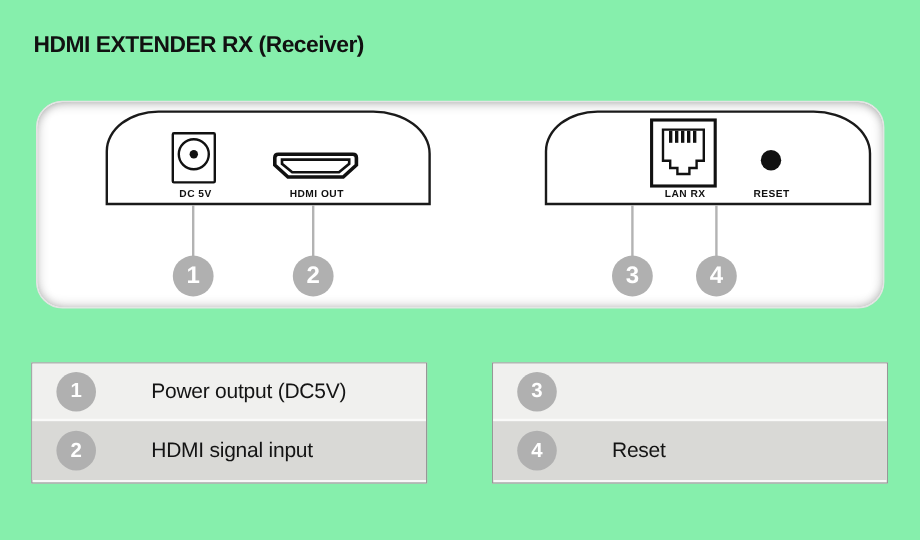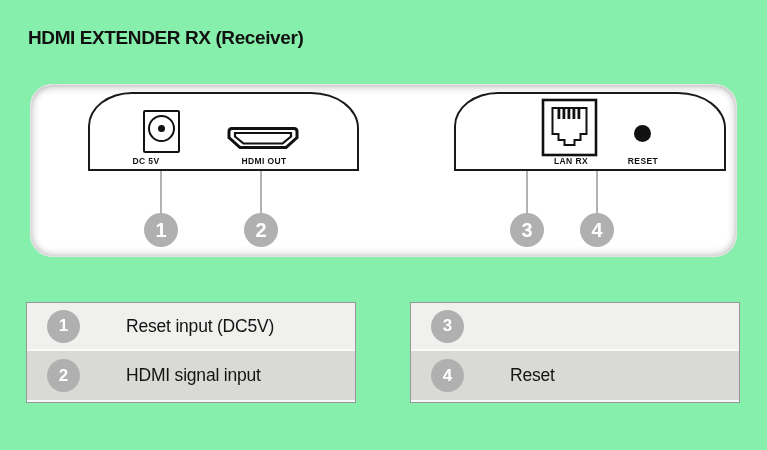--- a/index.html
+++ b/index.html
@@ -34,21 +34,21 @@
 
   .hdmi-svg { position:absolute; left:136px; top:32px; }
 
   .rj45-svg { position:absolute; left:85px; top:4px; }
 
   .reset-dot { position:absolute; left:178px; top:31px; width:17px; height:17px;
                background:#111; border-radius:50%; }
 
   .port-label { position:absolute; top:62px; font-size:8.5px; font-weight:bold; color:#111;
                 letter-spacing:0.4px; text-align:center; white-space:nowrap; }
-  .lbl-dc    { left:26px;  width:60px; }
+  .lbl-dc    { left:43px;  width:60px; }
   .lbl-hdmi  { left:132px; width:84px; }
   .lbl-lan   { left:73px;  width:84px; }
   .lbl-reset { left:145px; width:84px; }
 
   .leader { position:absolute; top:86px; width:2px; height:43px; background:#b3b3b3; }
   .callout { position:absolute; top:128px; width:34px; height:34px; border-radius:50%;
              background:#b0b0b0; color:#fff; font-size:20px; font-weight:bold;
              display:flex; align-items:center; justify-content:center; }
 
   
@@ -114,21 +114,21 @@
 
     <div class="callout" style="left:113px;">1</div>
     <div class="callout" style="left:213px;">2</div>
     <div class="callout" style="left:479px;">3</div>
     <div class="callout" style="left:549px;">4</div>
   </div>
 
   <div class="legend-table lt-left">
     <div class="legend-row r1">
       <span class="legend-num">1</span>
-      <span class="legend-label">Reset input (DC5V)</span>
+      <span class="legend-label">Power output (DC5V)</span>
     </div>
     <div class="legend-row r2">
       <span class="legend-num">2</span>
       <span class="legend-label">HDMI signal input</span>
     </div>
   </div>
 
   <div class="legend-table lt-right">
     <div class="legend-row r1">
       <span class="legend-num">3</span>

